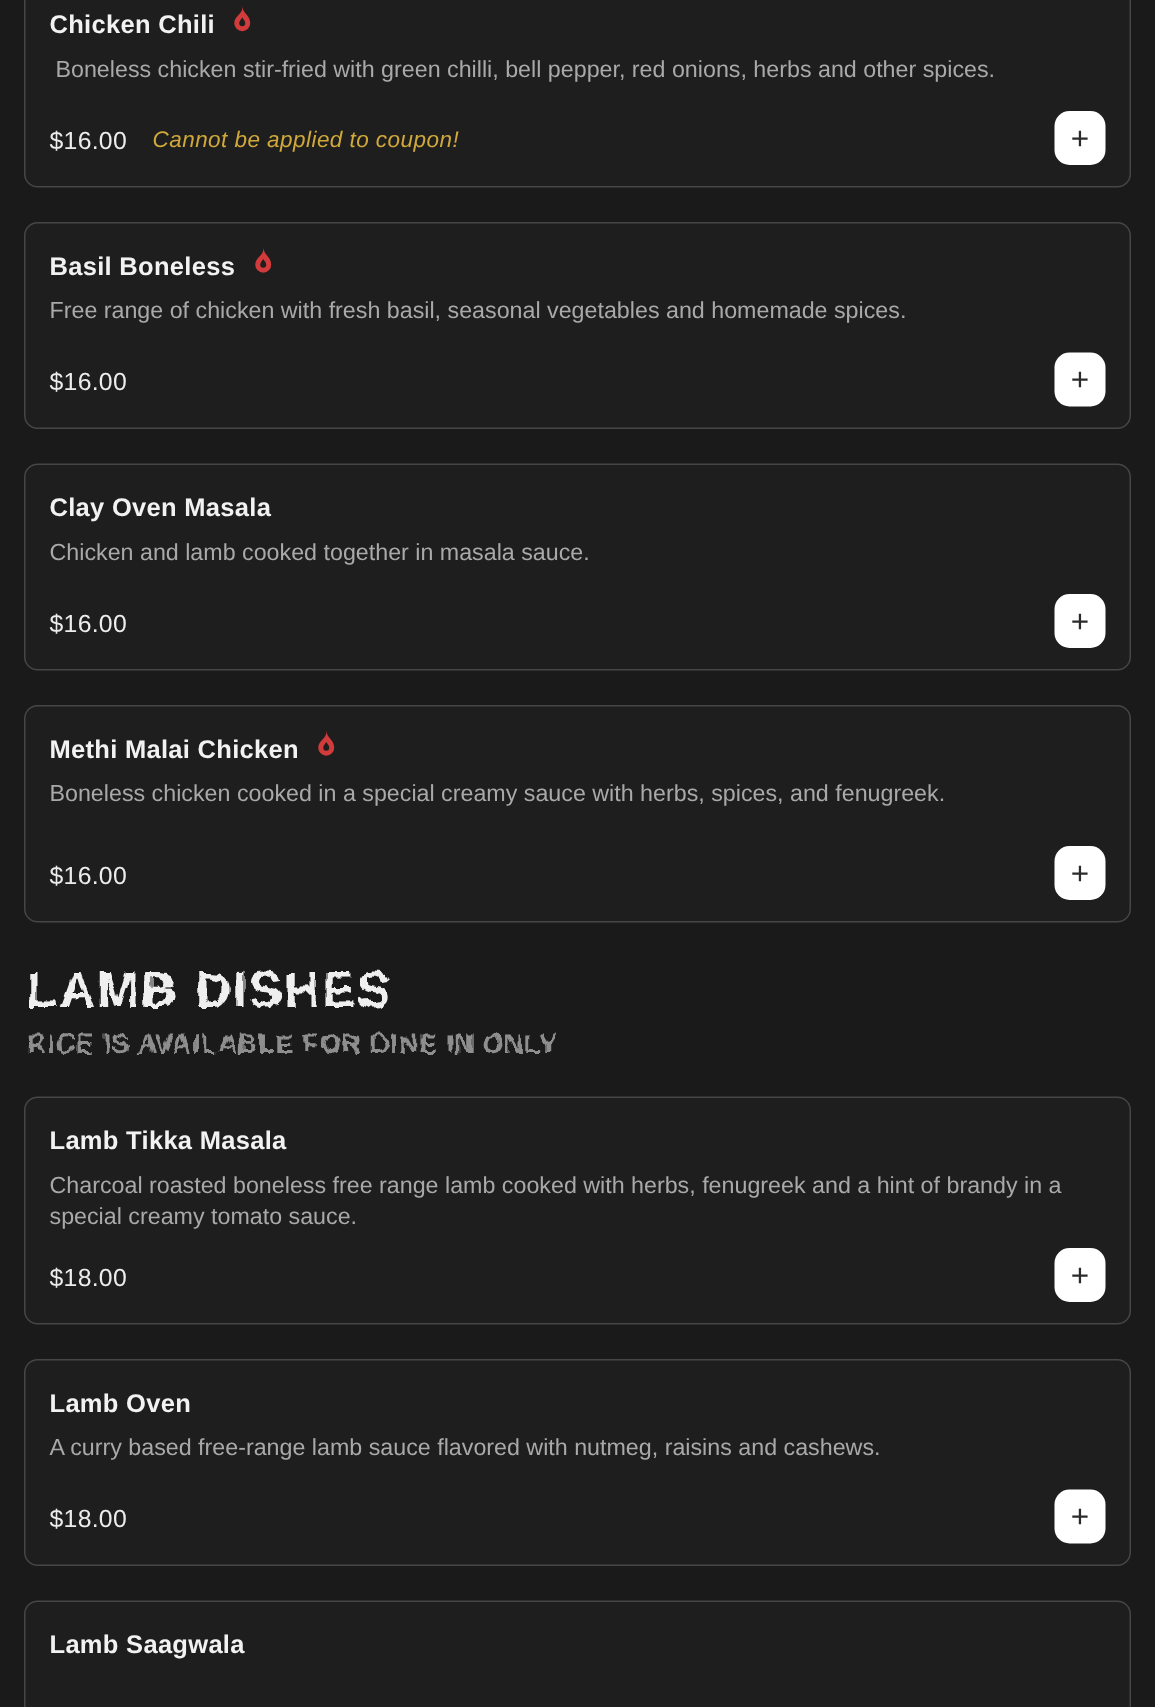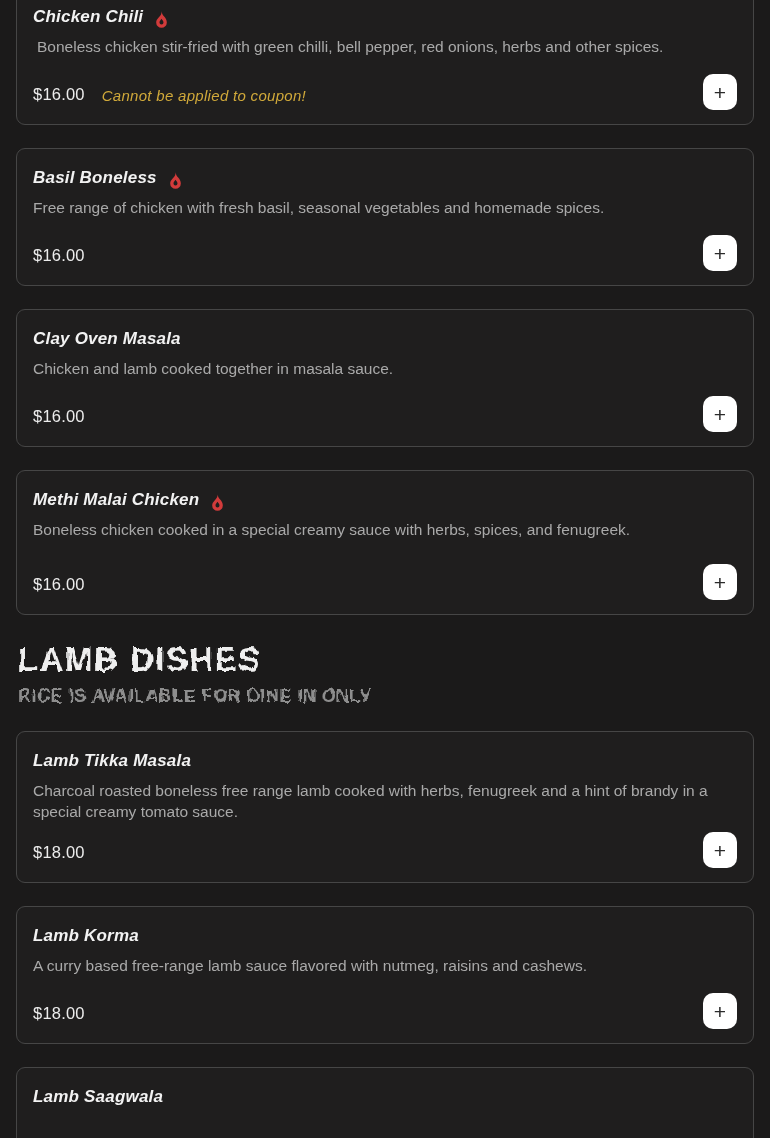--- a/index.html
+++ b/index.html
@@ -34,46 +34,45 @@
     border: 1px solid var(--card-border);
     border-radius: 9px;
     min-height: 138px;
     padding: 17px 16px 14px;
     margin-bottom: 23px;
     display: flex;
     flex-direction: column;
   }
   .title-row {
     display: flex;
-    align-items: flex-end;
+    align-items: flex-start;
     gap: 9px;
     font-size: 17px;
     font-weight: 700;
     line-height: 24px;
     letter-spacing: .2px;
     color: var(--title-color);
-    font-style: italic;
   }
   .flame { width: 19px; height: 19px; flex: 0 0 auto; margin-top: -2px; }
   .desc {
     margin-top: 7px;
     font-size: 15.5px;
     line-height: 21px;
     color: var(--desc-color);
   }
   .bottom {
     margin-top: auto;
     display: flex;
     align-items: flex-end;
     justify-content: space-between;
     padding-top: 10px;
   }
   .price-group {
     display: flex;
-    align-items: flex-end;
+    align-items: flex-start;
     gap: 17px;
     padding-bottom: 6px;
   }
   .price {
     font-size: 16.5px;
     font-weight: 500;
     letter-spacing: .2px;
     color: var(--price-color);
   }
   .note {
@@ -218,21 +217,21 @@
         <span class="price">$18.00</span>
       </div>
       <button class="add-btn">
           <span>+</span>
         </button>
     </div>
   </section>
 
   <section class="card">
     <div class="title-row">
-      <span>Lamb Korma</span>
+      <span>Lamb Oven</span>
     </div>
     <p class="desc" style="margin:7px 0 0">A curry based free-range lamb sauce flavored with nutmeg, raisins and cashews.</p>
     <div class="bottom">
       <div class="price-group">
         <span class="price">$18.00</span>
       </div>
       <button class="add-btn">
           <span>+</span>
         </button>
     </div>

